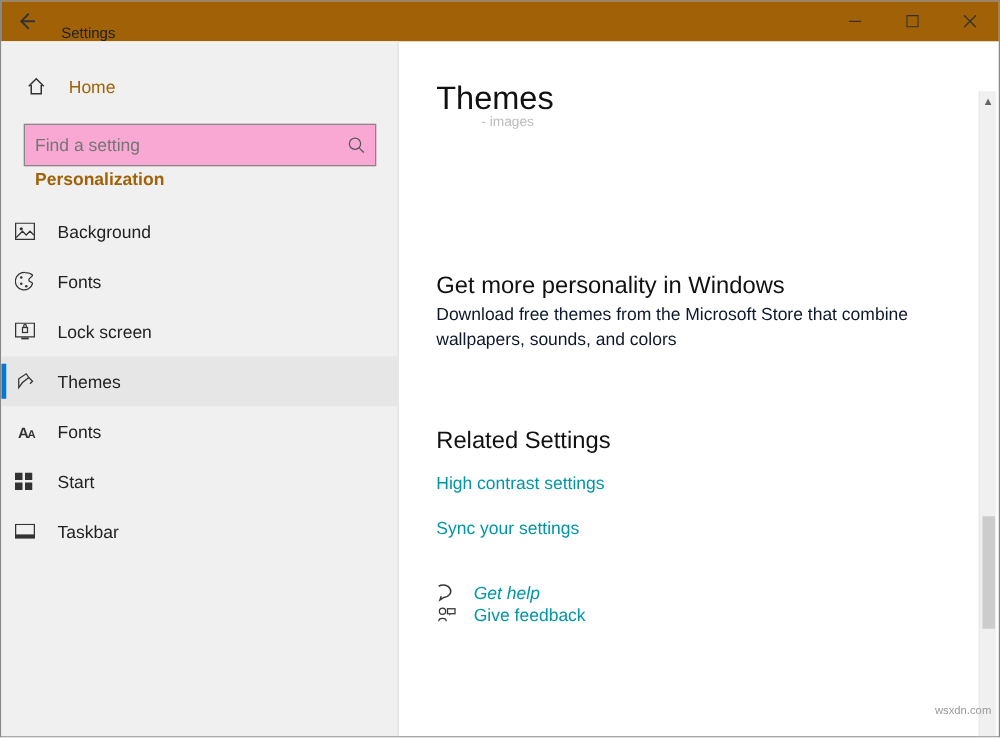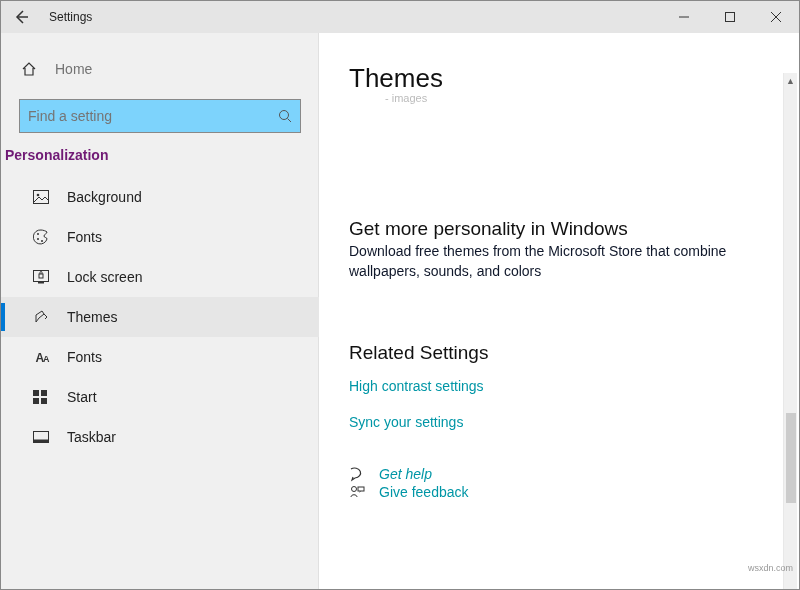--- a/index.html
+++ b/index.html
@@ -2,47 +2,47 @@
 <html><head>
 <meta charset="utf-8">
 <style>
   * { box-sizing: border-box; margin: 0; padding: 0; font-family: "Segoe UI", Arial, sans-serif; }
   body { background: #fff; }
   .window {
     width: 800px; height: 590px; border: 1px solid #888; position: relative;
     display: flex; flex-direction: column; background: #fff;
   }
   .titlebar {
-    height: 32px; display: flex; align-items: center; background: #e5e5e5;
+    height: 32px; display: flex; align-items: flex-end; background: #a16207;
     border-bottom: none;
   }
   .back-btn { width: 40px; height: 32px; display: flex; align-items: center; justify-content: center; font-size: 16px; color: #333; cursor: pointer; }
   .title { font-size: 12px; color: #222; padding-left: 8px; }
   .win-controls { margin-left: auto; display: flex; }
   .win-btn { width: 46px; height: 32px; display: flex; align-items: center; justify-content: center; font-size: 12px; color: #333; cursor: pointer; }
 
   .body { flex: 1; display: flex; overflow: hidden; }
   .sidebar {
     width: 318px; background: #f0f0f0; display: flex; flex-direction: column;
     padding-top: 20px; position: relative;
   }
   .sidebar-divider { position: absolute; right: 0; top: 0; bottom: 0; width: 1px; background: #e0e0e0; }
-  .home-row { display: flex; gap: 16px; padding: 8px 20px; font-size: 14px; color: #737373; cursor: pointer; }
+  .home-row { display: flex; gap: 16px; padding: 8px 20px; font-size: 14px; color: #a16207; cursor: pointer; }
   .home-row .ico { width: 18px; text-align: center; }
   .search-box {
-    margin: 14px 18px 14px 18px; height: 34px; border: 1px solid #888;
-    display: flex; align-items: center; padding: 0 8px; background: #7dd3fc;
+    margin: 14px 18px 2px 18px; height: 34px; border: 1px solid #888;
+    display: flex; align-items: center; padding: 0 8px; background: #f9a8d4;
   }
   .search-box input {
     flex: 1; border: none; outline: none; background: transparent; font-size: 14px; color: #555;
   }
   .search-box .sicon { color: #555; font-size: 14px; }
-  .cat-header { font-size: 14px; font-weight: 600; padding: 0 20px 14px 4px; color: #701a75; }
+  .cat-header { font-size: 14px; font-weight: 600; padding: 0 20px 14px 27px; color: #a16207; }
   .nav-item {
-    display: flex; align-items: center; gap: 16px; padding: 12px 32px;
+    display: flex; align-items: center; gap: 16px; padding: 12px 11px;
     font-size: 14px; color: #222; cursor: pointer; position: relative;
   }
   .nav-item .ico { width: 18px; text-align: center; font-size: 14px; color: #333; }
   .nav-item.active::before {
     content: ""; position: absolute; left: 0; top: 6px; bottom: 6px; width: 4px; background: #0078d4;
   }
   .nav-item.active { background: #e6e6e6; }
 
   .main { flex: 1; padding: 30px 30px 12px 30px; overflow-y: hidden; position: relative; }
   .page-title { font-size: 26px; font-weight: 400; color: #111; margin-bottom: 2px; }

